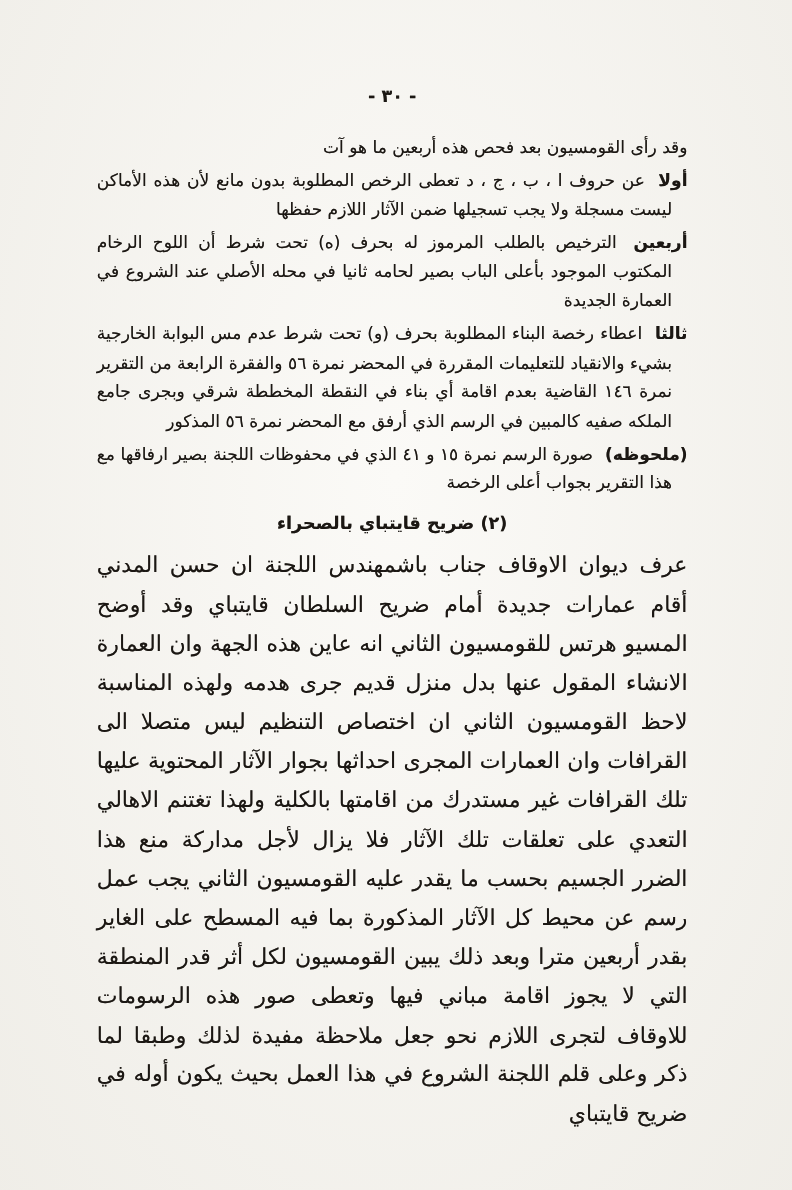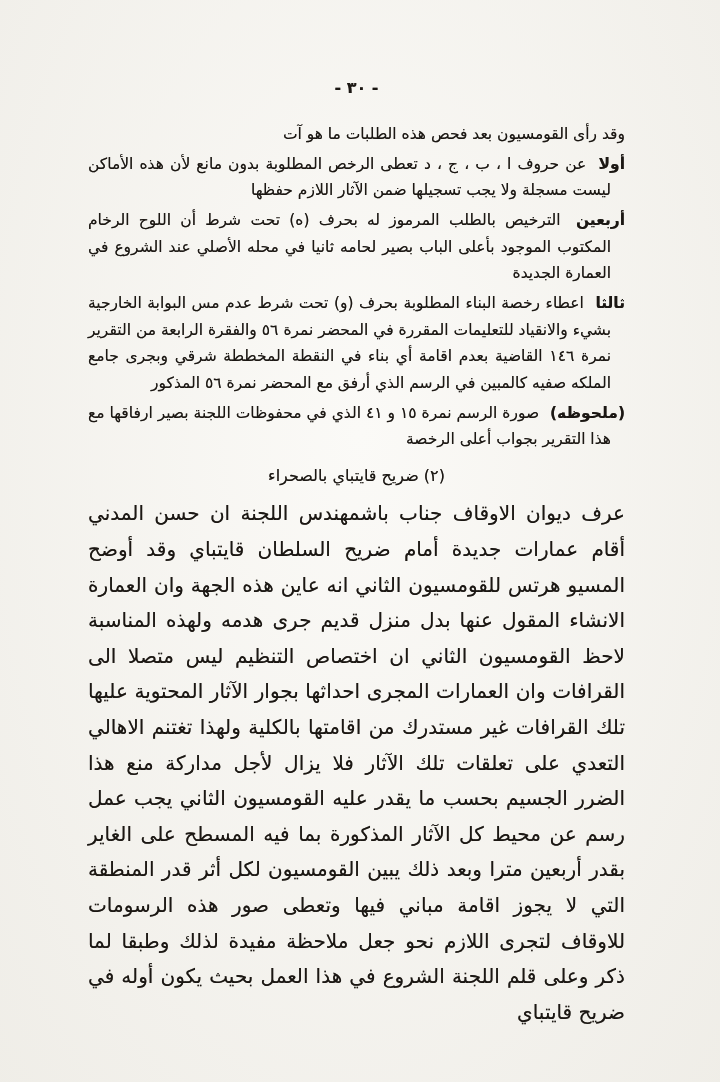--- a/index.html
+++ b/index.html
@@ -42,40 +42,40 @@
   .hang {
     text-indent: -14px;
     padding-right: 14px;
   }
   .intro-line {
     text-align: right;
   }
   .section-heading {
     text-align: center;
     font-size: 16px;
-    font-weight: normal;
+    font-weight: bold;
     margin: 10px 0 8px 0;
     line-height: 1.6;
   }
   .body-para {
     font-size: 20px;
     line-height: 1.78;
     text-align: justify;
     margin: 0;
   }
 </style>
 </head>
 <body>
 
 <div class="page">
 
   <div class="page-number">- ٣٠ -</div>
 
 
-  <p class="para intro-line">وقد رأى القومسيون بعد فحص هذه الطلبات ما هو آت</p>
+  <p class="para intro-line">وقد رأى القومسيون بعد فحص هذه أربعين ما هو آت</p>
 
   <p class="para hang">
     <span class="label">أولا</span>
     <span>عن حروف ا ، ب ، ج ، د تعطى الرخص المطلوبة بدون مانع لأن هذه الأماكن ليست مسجلة ولا يجب تسجيلها ضمن الآثار اللازم حفظها</span>
   </p>
 
   <p class="para hang">
     <span class="label">أربعين</span>
     <span>الترخيص بالطلب المرموز له بحرف (ه) تحت شرط أن اللوح الرخام المكتوب الموجود بأعلى الباب بصير لحامه ثانيا في محله الأصلي عند الشروع في العمارة الجديدة</span>
   </p>

